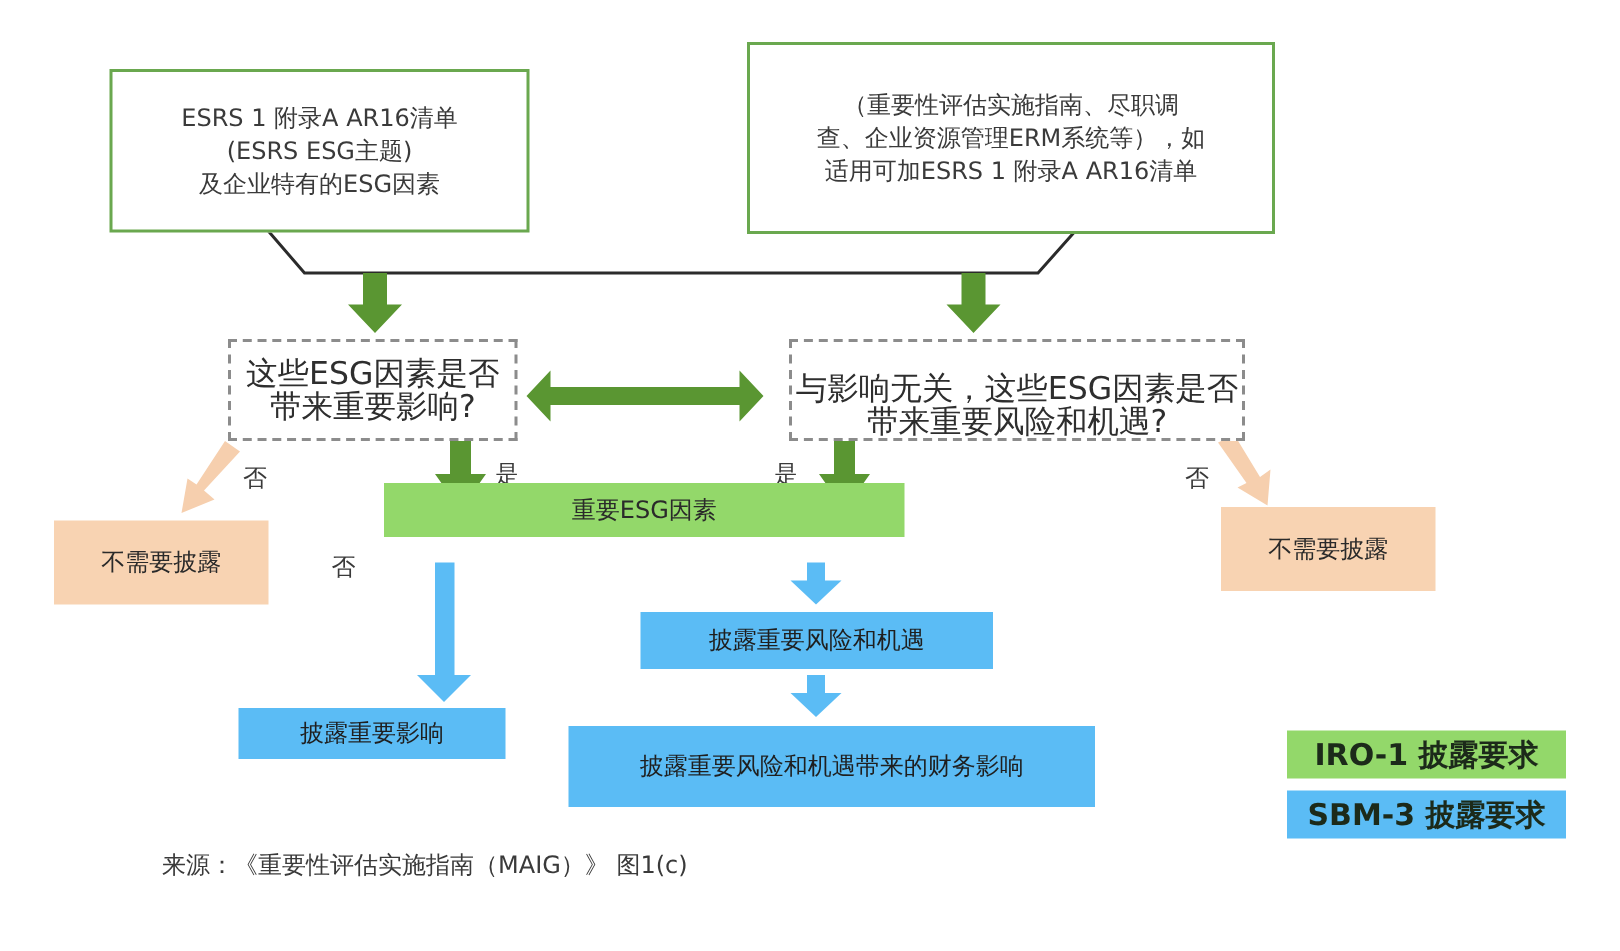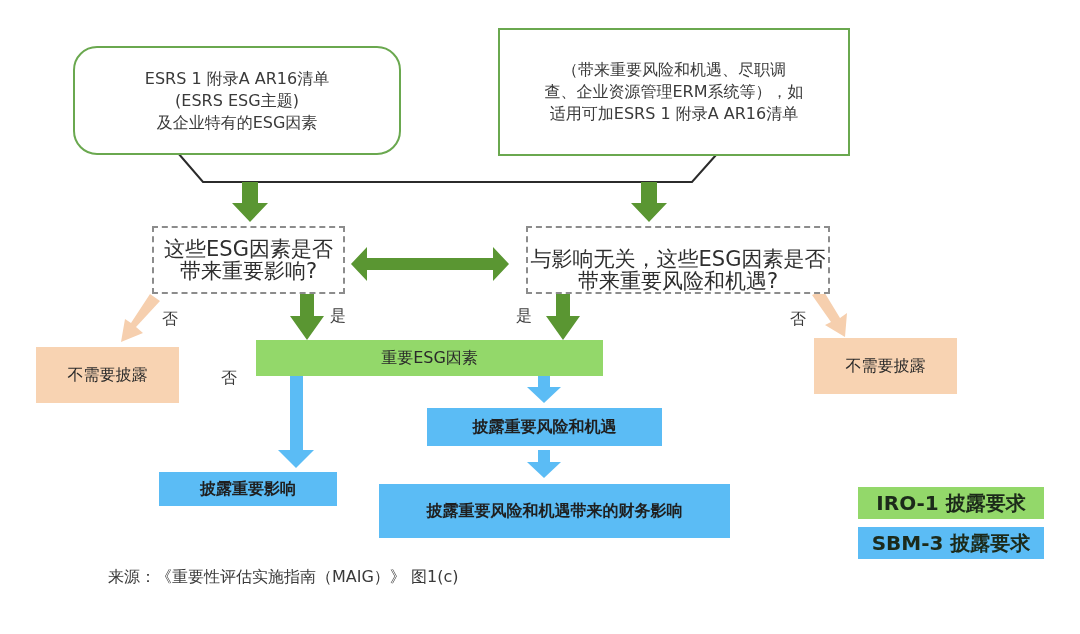--- a/index.html
+++ b/index.html
@@ -5,21 +5,21 @@
   html, body { margin: 0; padding: 0; background: #ffffff; }
   body { width: 1080px; height: 634px; position: relative; overflow: hidden;
          font-family: "DejaVu Sans", "Liberation Sans", sans-serif; color: #333333; }
   svg.lines { position: absolute; left: 0; top: 0; width: 1080px; height: 634px; }
   .box { position: absolute; box-sizing: border-box; display: flex; align-items: center;
          justify-content: center; text-align: center; font-size: 16px; line-height: 22px; }
   .src-box { border: 2px solid #6aa84f; background: #ffffff; color: #3a3a3a; }
   .q-box { border: 2px dashed #8c8c8c; background: #ffffff; color: #2e2e2e; font-size: 21px; }
   .peach { background: #f8d3b2; color: #2a2a2a; }
   .green { background: #93d86a; color: #2a2a2a; }
-  .blue { background: #5bbcf5; color: #1f1f1f; font-weight: bold; }
+  .blue { background: #5bbcf5; color: #1f1f1f; }
   .lbl { position: absolute; font-size: 16px; color: #3a3a3a; }
   .legend { font-weight: bold; font-size: 20px; color: #1c2a1a; }
   .caption { position: absolute; font-size: 16px; color: #3a3a3a; left: 108px; top: 567px; white-space: nowrap; text-align: right; }
   .line { display: block; white-space: nowrap; }
 </style>
 </head>
 <body>
 
 <svg class="lines" viewBox="0 0 1080 634">
 
@@ -34,31 +34,31 @@
   <polygon fill="#5a9632" points="556,294 570,294 570,316 580,316 563,340 546,316 556,316"></polygon>
 
   <polygon fill="#f6cfae" points="150,294 160,301 136,327 143,333 121,342 125,319 131,323"></polygon>
   <polygon fill="#f6cfae" points="812,295 823,290 840,318 847,313 845,337 825,325 831,322"></polygon>
 
   <polygon fill="#5bbcf5" points="290,375 303,375 303,450 314,450 296,468 278,450 290,450"></polygon>
   <polygon fill="#5bbcf5" points="538,375 550,375 550,387 561,387 544,403 527,387 538,387"></polygon>
   <polygon fill="#5bbcf5" points="538,450 550,450 550,462 561,462 544,478 527,462 538,462"></polygon>
 </svg>
 
-<div class="box src-box" style="left:73px; top:46px; width:328px; height:109px;border-radius:24px;">
+<div class="box src-box" style="left:73px; top:46px; width:280px; height:109px;">
   <div>
     <span class="line">ESRS 1 附录A AR16清单</span>
     <span class="line">(ESRS ESG主题)</span>
     <span class="line">及企业特有的ESG因素</span>
   </div>
 </div>
 
 <div class="box src-box" style="left:498px; top:28px; width:352px; height:128px;">
   <div>
-    <span class="line">（带来重要风险和机遇、尽职调</span>
+    <span class="line">（重要性评估实施指南、尽职调</span>
     <span class="line">查、企业资源管理ERM系统等），如</span>
     <span class="line">适用可加ESRS 1 附录A AR16清单</span>
   </div>
 </div>
 
 <div class="box q-box" style="left:152px; top:226px; width:193px; height:68px;">
   <div>
     <span class="line">这些ESG因素是否</span>
     <span class="line">带来重要影响?</span>
   </div>
@@ -78,21 +78,21 @@
 <span class="lbl" style="left:221px; top:368px;">否</span>
 
 <div class="box peach" style="left:36px; top:347px; width:143px; height:56px;">
   <span>不需要披露</span>
 </div>
 
 <div class="box peach" style="left:814px; top:338px; width:143px; height:56px;">
   <span>不需要披露</span>
 </div>
 
-<div class="box green" style="left:256px; top:340px; width:347px; height:36px;">
+<div class="box green" style="left:256px; top:322px; width:347px; height:36px;">
   <span>重要ESG因素</span>
 </div>
 
 <div class="box blue" style="left:159px; top:472px; width:178px; height:34px;">
   <span>披露重要影响</span>
 </div>
 
 <div class="box blue" style="left:427px; top:408px; width:235px; height:38px;">
   <span>披露重要风险和机遇</span>
 </div>

